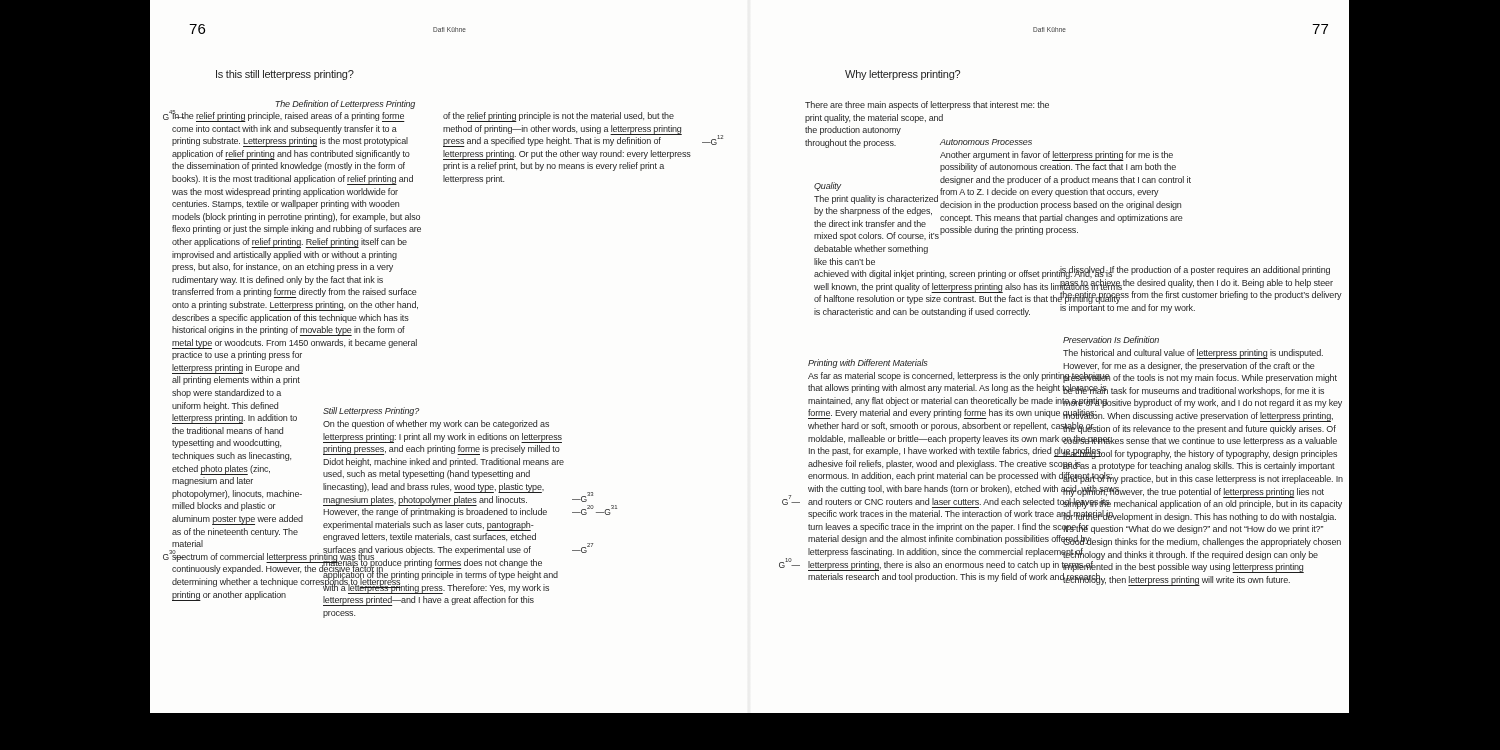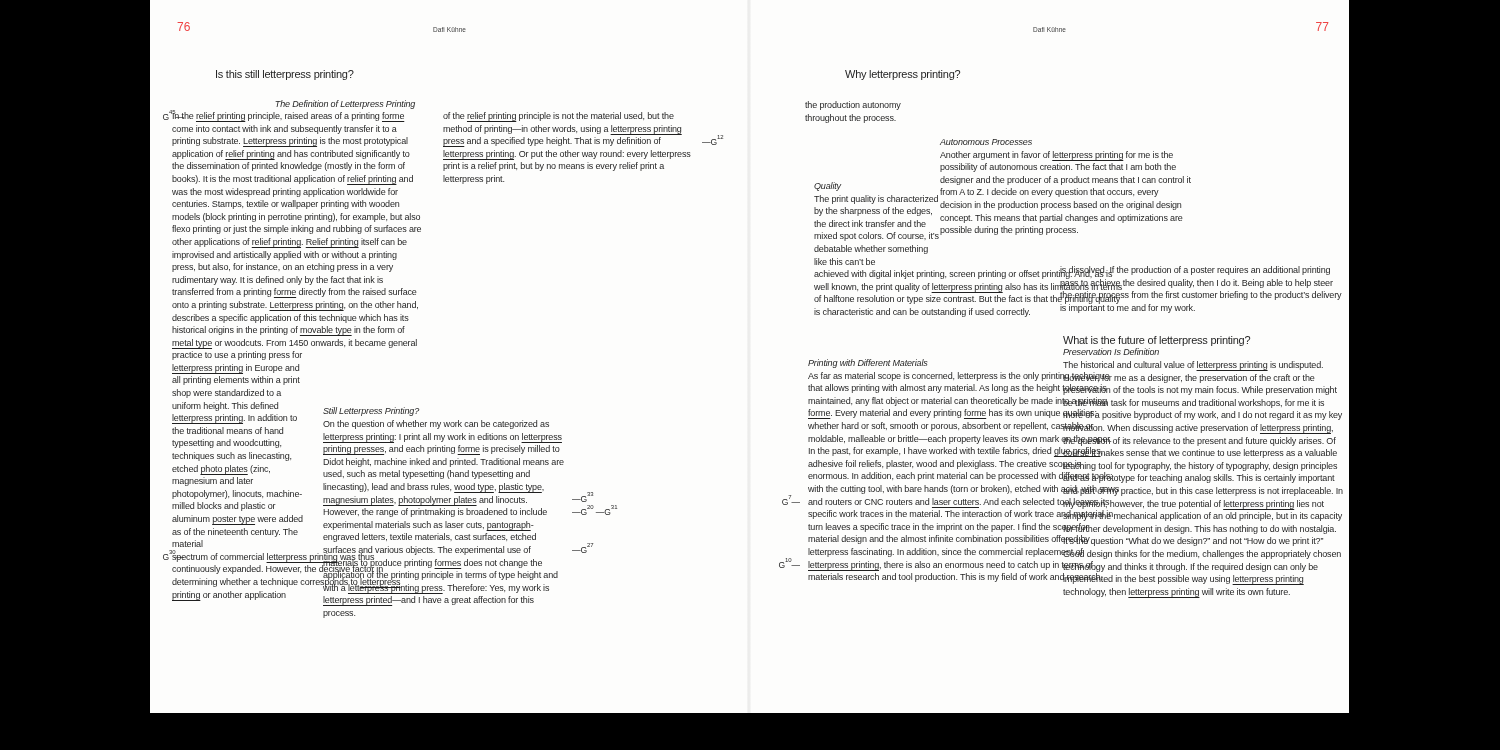--- a/index.html
+++ b/index.html
@@ -9,21 +9,21 @@
     font-family:"Liberation Sans", sans-serif;
     color:#1d1d1d;
   }
   .spread{position:absolute;left:150px;top:0;width:1199px;height:713px;background:#fdfdfc;}
   .page{position:absolute;top:0;width:599px;height:713px;}
   .page-left{left:0;}
   .page-right{left:600px;}
   .fold{position:absolute;left:597px;top:0;width:4px;height:713px;
         background:linear-gradient(90deg,rgba(0,0,0,0.03),rgba(0,0,0,0.08),rgba(0,0,0,0.02));}
   .abs{position:absolute;}
-  .folio{font-size:12px;letter-spacing:0.1px;color:#ef4444;}
+  .folio{font-size:15px;letter-spacing:0.1px;color:#000000;margin-left:12px;}
   .rhead{position:absolute;left:0;right:0;text-align:center;font-size:6.5px;color:#3a3a3a;letter-spacing:0.1px;}
   h1.title{margin:0;font-size:11px;font-weight:400;letter-spacing:-0.25px;color:#242424;white-space:nowrap;}
   .body{font-size:9px;line-height:12.6px;letter-spacing:-0.15px;color:#1f1f1f;}
   .sub{font-style:italic;font-size:9px;line-height:12.6px;letter-spacing:-0.15px;color:#1f1f1f;margin:0 0 0.5px 0;}
   .u{text-decoration:underline;text-underline-offset:1.6px;text-decoration-thickness:0.8px;}
   .note{position:absolute;font-size:8.5px;letter-spacing:-0.1px;color:#1f1f1f;white-space:nowrap;}
   .note-l{text-align:right;}
   sup{font-size:6px;position:relative;top:-0.35em;letter-spacing:0;}
   .stack > div{margin:0 0 0 0;}
   .futuretitle{margin:0 0 6px 0;}
@@ -62,20 +62,21 @@
     <div class="note" style="left:422px;top:544px;">—G<sup>27</sup></div>
   </div>
 
   <div class="page page-right">
     <div class="abs folio" style="right:20px;top:20px;">77</div>
     <div class="rhead" style="top:26px;">Dafi Kühne</div>
 
     <h1 class="title abs" style="left:95px;top:68px;">Why letterpress printing?</h1>
 
     <div class="abs stack" style="left:55px;top:99px;">
+      <div class="body" style="width:252px;">There are three main aspects of letterpress that interest me: the print quality, the material scope, and</div>
       <div class="body" style="width:118px;">the production autonomy throughout the process.</div>
     </div>
 
     <div class="abs stack" style="left:55px;top:180px;margin-left:9px;">
       <div class="sub">Quality</div>
       <div class="body" style="width:126px;">The print quality is characterized by the sharpness of the edges, the direct ink transfer and the mixed spot colors. Of course, it’s debatable whether something like this can’t be</div>
       <div class="body" style="width:312px;">achieved with digital inkjet printing, screen printing or offset printing. And, as is well known, the print quality of <span class="u">letterpress printing</span> also has its limitations in terms of halftone resolution or type size contrast. But the fact is that the printing quality is characteristic and can be outstanding if used correctly.</div>
     </div>
 
     <div class="abs stack" style="left:58px;top:357px;">
@@ -87,20 +88,19 @@
 
     <div class="abs stack" style="left:190px;top:136px;">
       <div class="sub">Autonomous Processes</div>
       <div class="body" style="width:252px;">Another argument in favor of <span class="u">letterpress printing</span> for me is the possibility of autonomous creation. The fact that I am both the designer and the producer of a product means that I can control it from A to Z. I decide on every question that occurs, every decision in the production process based on the original design concept. This means that partial changes and optimizations are possible during the printing process.</div>
     </div>
 
 
     <div class="abs body" style="left:310px;top:264px;width:287px;">is dissolved. If the production of a poster requires an additional printing pass to achieve the desired quality, then I do it. Being able to help steer the entire process from the first customer briefing to the product’s delivery is important to me and for my work.</div>
 
     <div class="abs" style="left:313px;top:334px;width:286px;">
-      <h1 class="title futuretitle">What is the future of letterpress printing?</h1>
       <div class="sub">Preservation Is Definition</div>
       <div class="body" style="width:281px;">The historical and cultural value of <span class="u">letterpress printing</span> is undisputed. However, for me as a designer, the preservation of the craft or the preservation of the tools is not my main focus. While preservation might be the main task for museums and traditional workshops, for me it is more of a positive byproduct of my work, and I do not regard it as my key motivation. When discussing active preservation of <span class="u">letterpress printing</span>, the question of its relevance to the present and future quickly arises. Of course it makes sense that we continue to use letterpress as a valuable teaching tool for typography, the history of typography, design principles and as a prototype for teaching analog skills. This is certainly important and part of my practice, but in this case letterpress is not irreplaceable. In my opinion, however, the true potential of <span class="u">letterpress printing</span> lies not simply in the mechanical application of an old principle, but in its capacity for further development in design. This has nothing to do with nostalgia. It’s the question “What do we design?” and not “How do we print it?” Good design thinks for the medium, challenges the appropriately chosen technology and thinks it through. If the required design can only be implemented in the best possible way using <span class="u">letterpress printing</span> technology, then <span class="u">letterpress printing</span> will write its own future.</div>
     </div>
   </div>
 
   <div class="fold"></div>
 </div>
 
 </body></html>

